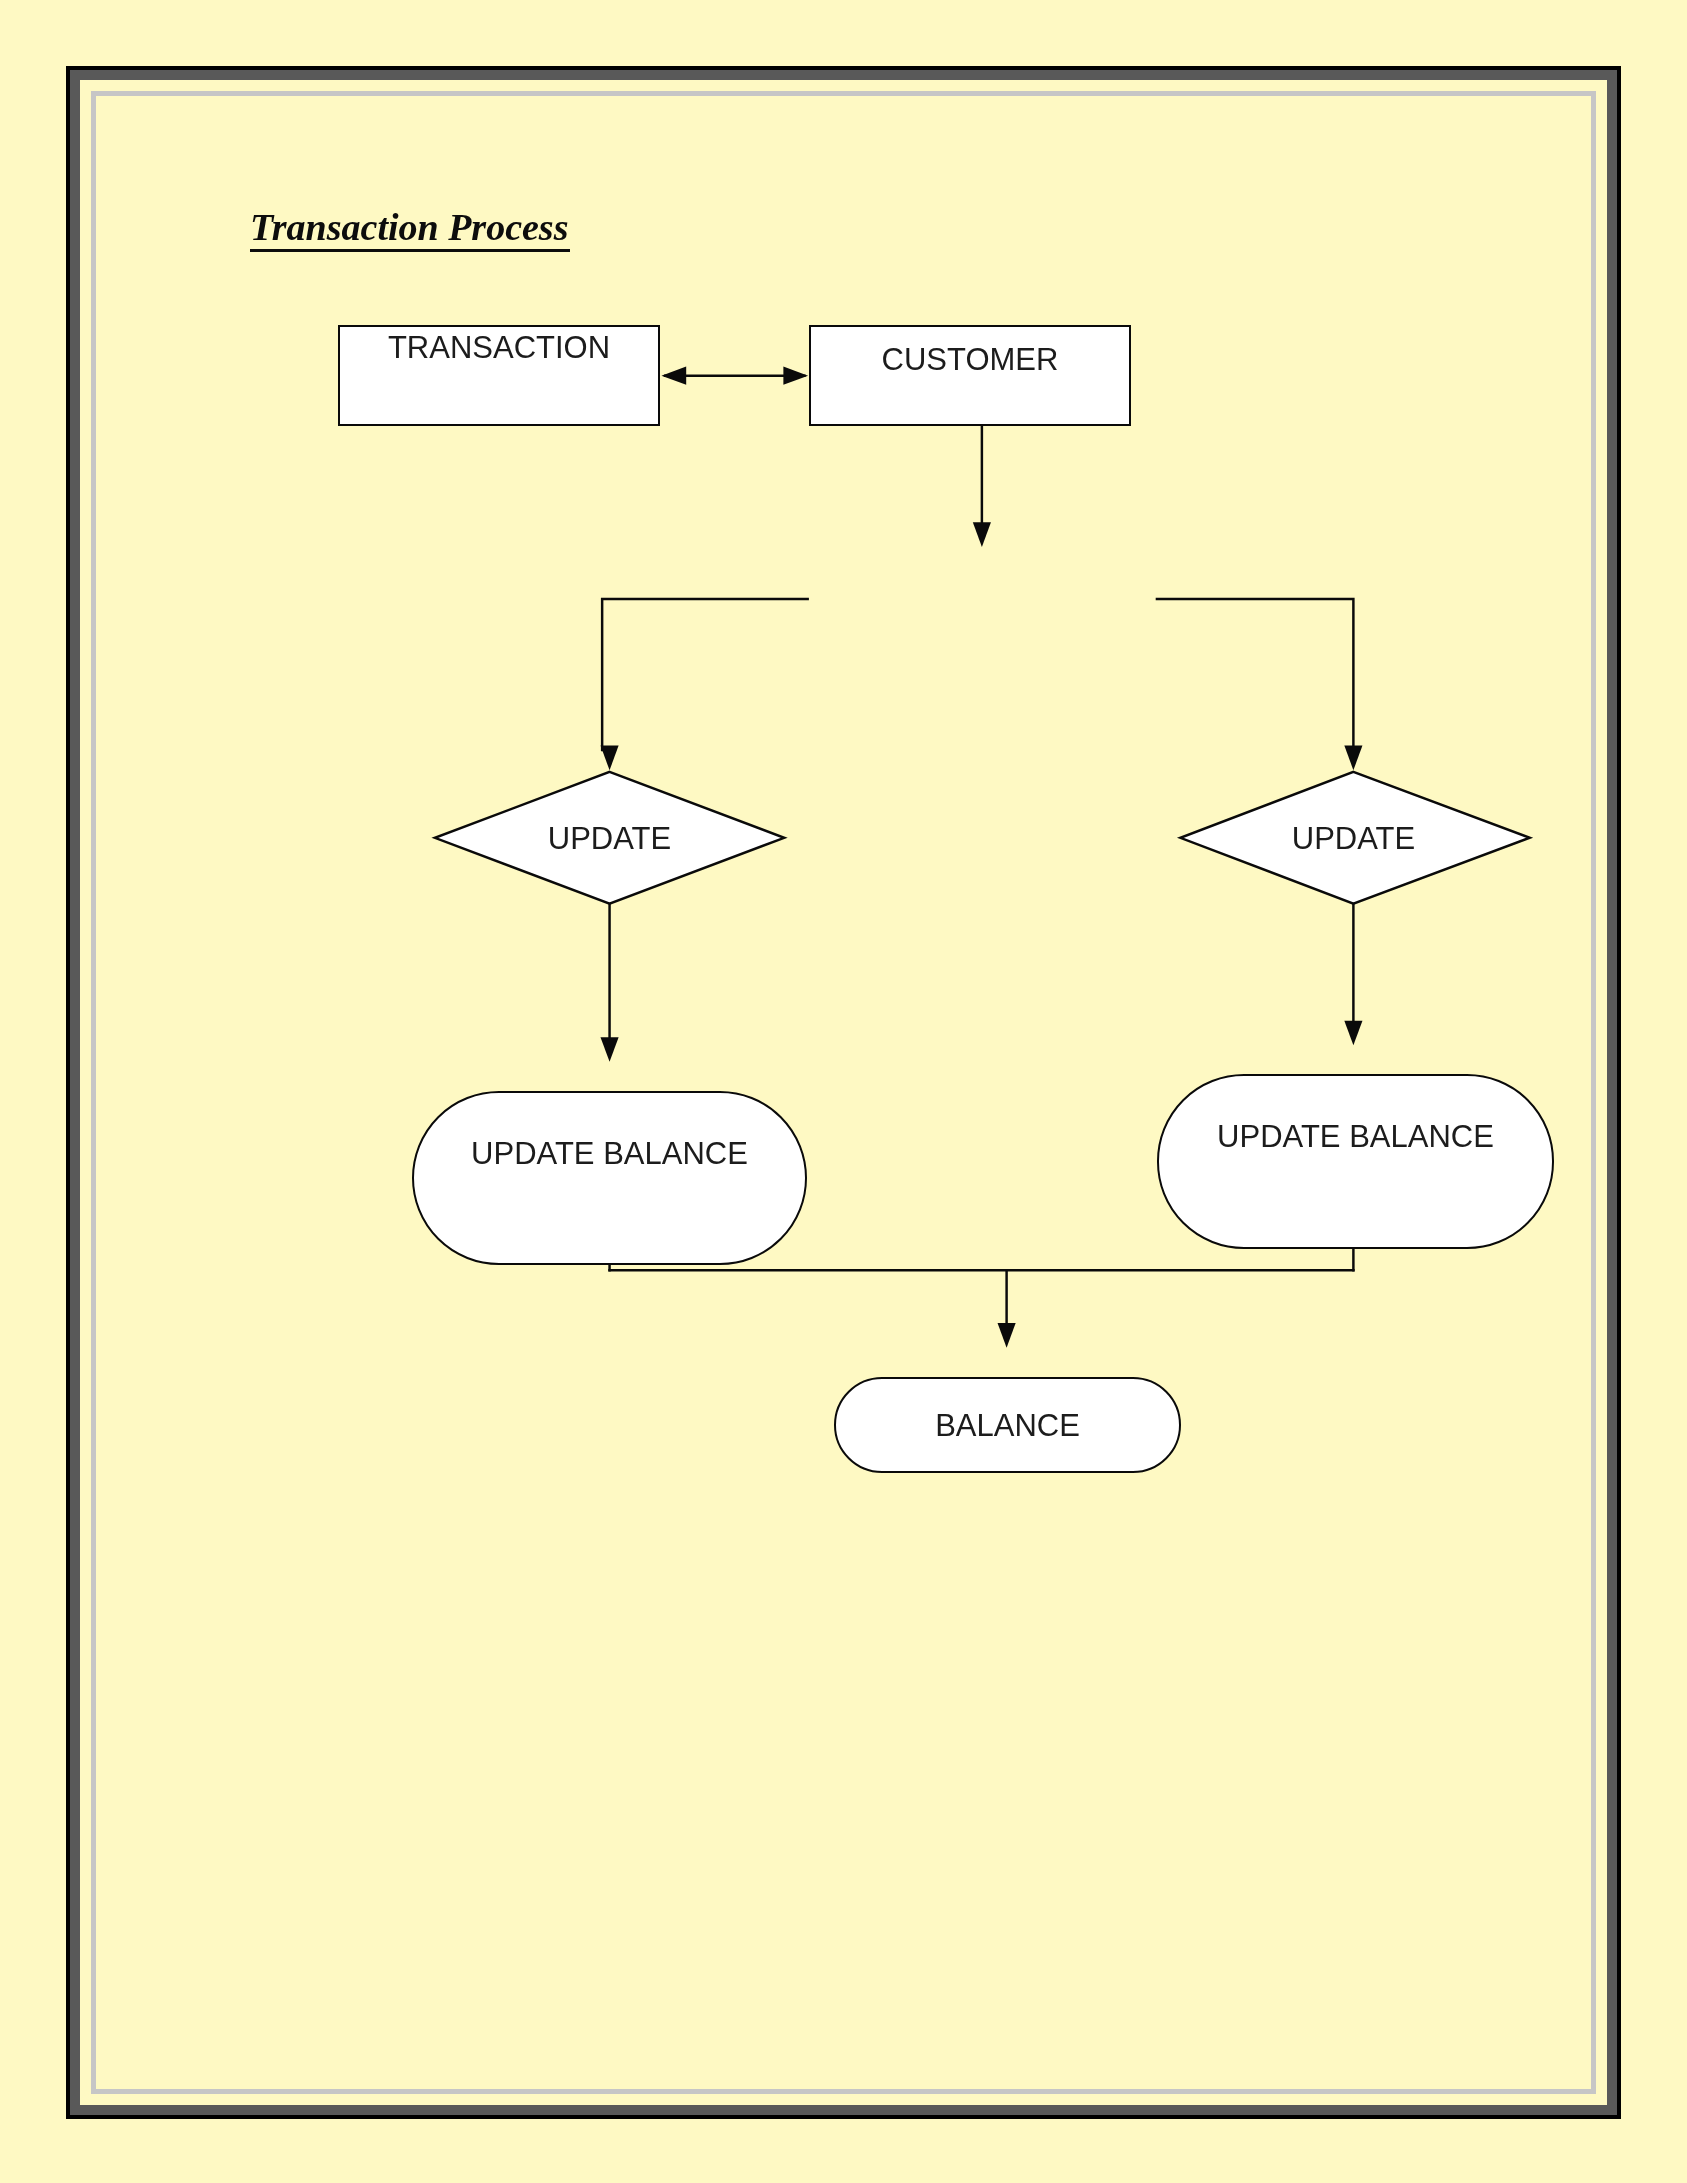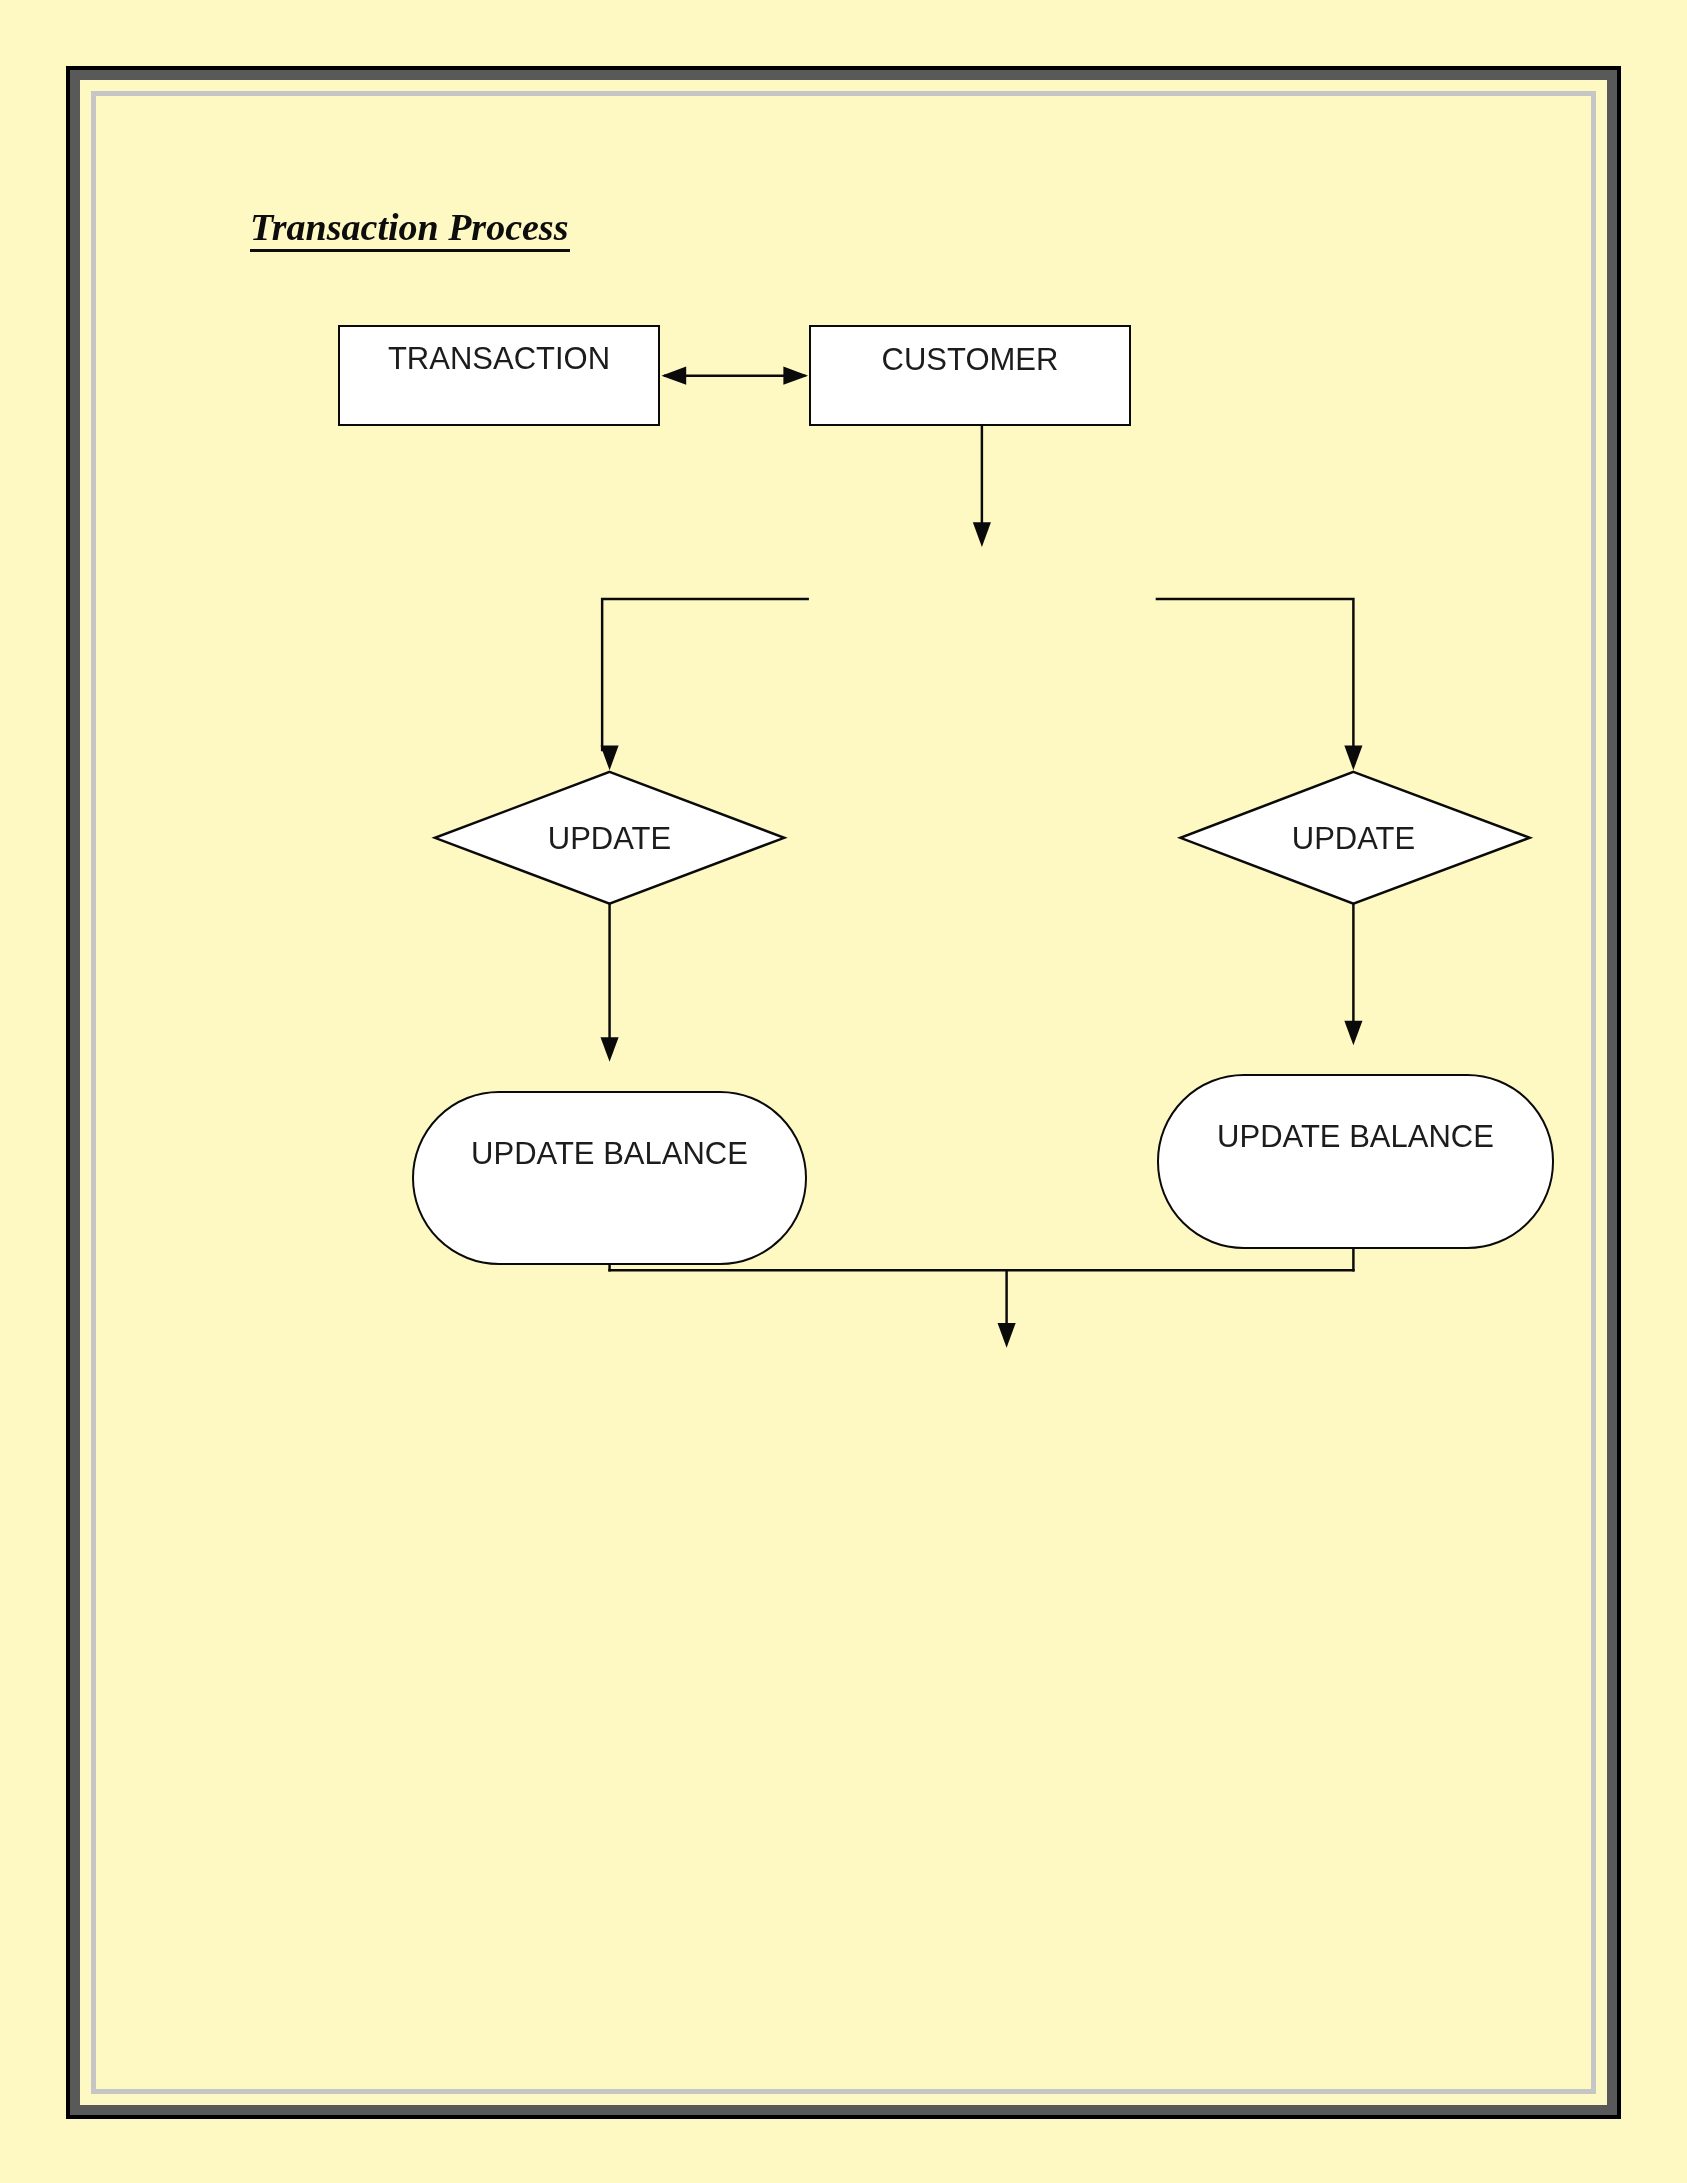--- a/index.html
+++ b/index.html
@@ -56,21 +56,21 @@
     font-size: 31px;
     line-height: 31px;
     color: #1c1c1c;
     display: flex;
     justify-content: center;
     align-items: flex-start;
     white-space: nowrap;
   }
   .rect {}
   .stadium { border-radius: 87px; margin-top: 27px; }
-  #node-transaction     { left: 338px;  top: 325px;  width: 322px; height: 101px; padding-top: 16px; }
+  #node-transaction     { left: 338px;  top: 325px;  width: 322px; height: 101px; padding-top: 5px; }
   #node-customer        { left: 809px;  top: 325px;  width: 322px; height: 101px; padding-top: 17.3px; }
   #node-current-balance { left: 809px;  top: 549px;  width: 347px; height: 124px; padding-top: 18px; }
   #node-update-balance-debit  { left: 412px;  top: 1064px; width: 395px; height: 174px; padding-top: 45px; }
   #node-update-balance-credit { left: 1157px; top: 1047px; width: 397px; height: 175px; padding-top: 45px; }
   #node-balance {
     left: 834px; top: 1350px; width: 347px; height: 96px;
     border-radius: 49px;
     align-items: center; padding-top: 0;
   }
   .diamond-label {
@@ -147,15 +147,18 @@
   <div class="diamond-label" id="label-credit">UPDATE</div>
 
   <div class="node stadium" id="node-update-balance-debit">
     <span>UPDATE BALANCE</span>
   </div>
 
   <div class="node stadium" id="node-update-balance-credit">
     <span>UPDATE BALANCE</span>
   </div>
 
+  <div class="node stadium" id="node-balance">
+    <span>BALANCE</span>
+  </div>
 
 </div>
 
 
 </body></html>

